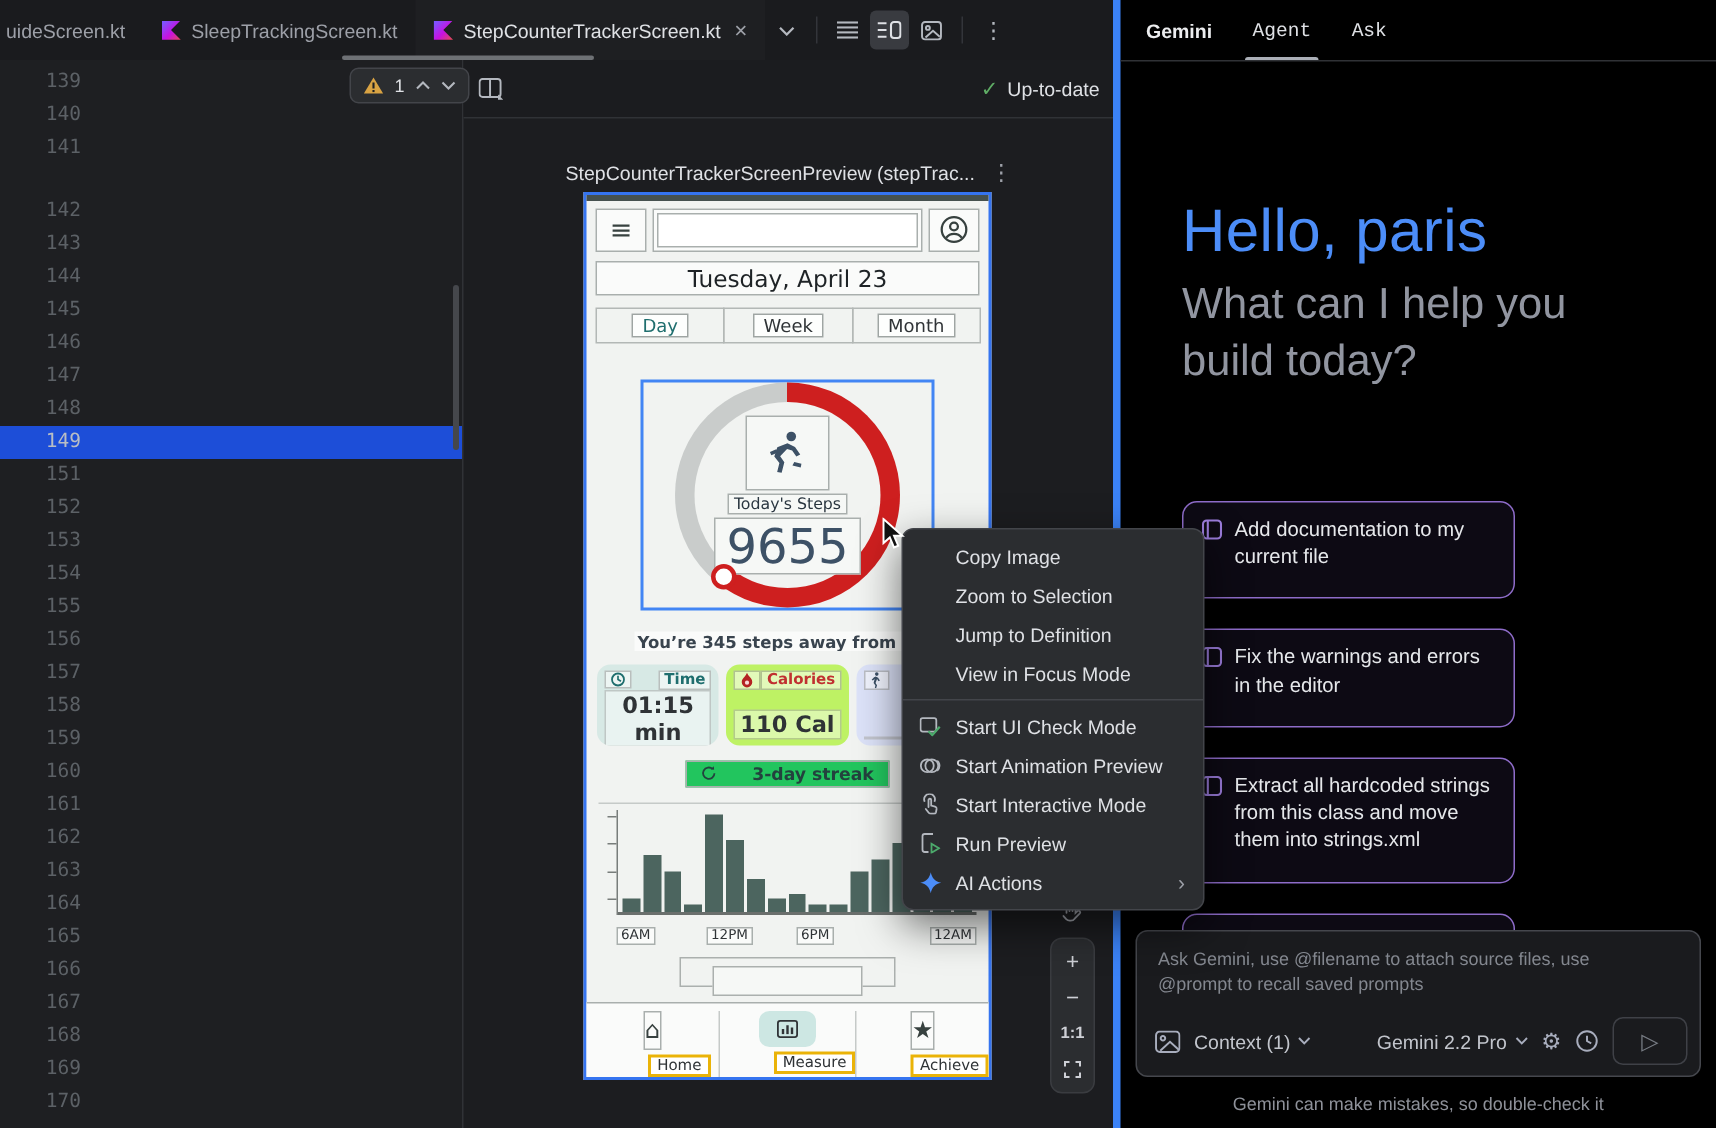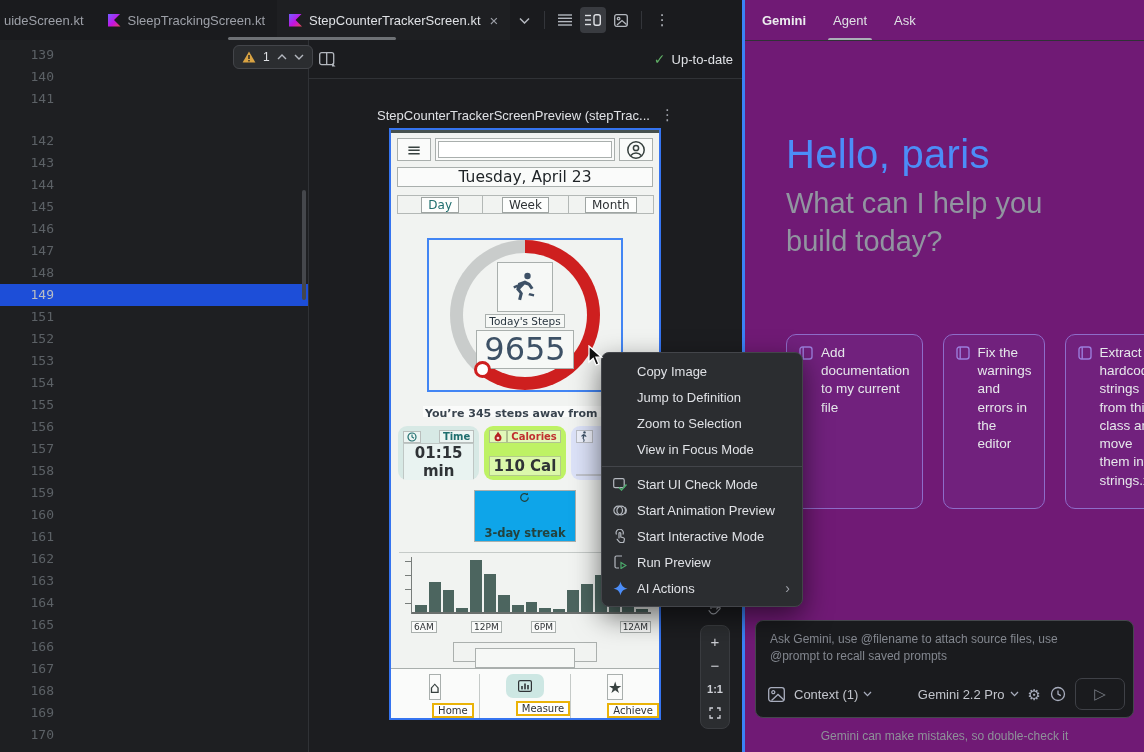--- a/index.html
+++ b/index.html
@@ -76,22 +76,22 @@
           padding:1px 2px;white-space:nowrap;overflow:hidden;background:#FAFBFA;}
   .d-cards{display:flex;gap:5px;margin:0 1px 10px 1px;height:54px;}
   .d-card{flex:1;border-radius:9px;padding:4px 5px;display:flex;flex-direction:column;justify-content:space-between;overflow:hidden;}
   .d-card .hd{display:flex;align-items:center;justify-content:space-between;font-size:10px;font-weight:bold;}
   .d-card .hd .bx{border:1px solid rgba(0,0,0,.22);padding:0 3px;background:rgba(255,255,255,.55);}
   .d-card .val{text-align:center;font-size:15px;font-weight:bold;color:#2F3336;border:1px solid rgba(0,0,0,.18);
                background:rgba(255,255,255,.45);}
   .card-time{background:#D7E9E5;}.card-time .lbl{color:#1F6E6E;}
   .card-cal{background:#bef264;}.card-cal .lbl{color:#C03030;}
   .card-dist{background:#DCE2F8;}
-  .d-streak{align-self:center;display:flex;gap:23px;align-items:center;border:1px solid #A9AFAD;background:#0ea5e9;
-            padding:1px 9px;font-size:11.5px;font-weight:bold;color:#23423E;margin-bottom:10px;flex-direction:column;}
+  .d-streak{align-self:center;display:flex;gap:23px;align-items:center;border:1px solid #A9AFAD;background:#22c55e;
+            padding:1px 9px;font-size:11.5px;font-weight:bold;color:#23423E;margin-bottom:10px;}
   .d-chart{height:84px;margin:0 2px;display:flex;border-top:1px solid #C5CAC8;padding-top:4px;}
   .d-yaxis{width:12px;display:flex;flex-direction:column;justify-content:space-between;padding:4px 0 10px 0;border-right:1px solid #787D7B;}
   .d-yaxis i{display:block;height:1px;width:6px;background:#787D7B;margin-left:auto;}
   .d-plot{flex:1;display:flex;align-items:flex-end;gap:2px;padding:0 3px;border-bottom:2px solid #6A6F6D;}
   .bar{flex:1;background:#4C655F;}
   .d-xlabels{display:flex;margin:1px 2px 8px 14px;}
   .d-xlabels div{flex:1;}
   .d-xlabels span{border:1px solid #A9AFAD;font-size:9px;padding:0 2px;background:#FAFBFA;color:#2F3336;}
   .d-xlabels div:last-child{text-align:right;}
   .d-wire{height:26px;margin:0 56px 8px 56px;position:relative;}
@@ -117,29 +117,29 @@
        padding:5px 0;box-shadow:0 10px 28px rgba(0,0,0,.55);z-index:20;font-size:13px;color:#DFE1E5;}
   .ctx-item{height:26px;display:flex;align-items:center;gap:9px;padding:0 12px 0 10px;}
   .ctx-item .ic{width:16px;flex:none;display:flex;justify-content:center;}
   .ctx-item.noic{padding-left:35px;}
   .ctx-sep{height:1px;background:#43454A;margin:4px 0;}
   .ctx-sub{margin-left:auto;color:#9DA0A8;font-size:14px;}
 
   .cursor{position:absolute;left:588px;top:345px;z-index:40;}
 
   
-  .gemini{position:absolute;left:742px;top:0;width:402px;height:752px;background:#701a75;border-left:3px solid #3b82f6;box-sizing:border-box;}
+  .gemini{position:absolute;left:742px;top:0;width:402px;height:752px;background:#000000;border-left:5px solid #3b82f6;box-sizing:border-box;}
   .g-header{height:40px;border-bottom:1px solid #303236;display:flex;align-items:center;padding:0 17px;gap:27px;}
   .g-title{font-weight:bold;font-size:13px;color:#ECEDEF;}
-  .g-tab{font-size:13px;color:#DFE1E5;height:100%;display:flex;align-items:center;position:relative;}
+  .g-tab{font-size:13px;color:#DFE1E5;height:100%;display:flex;align-items:center;position:relative;font-family:Liberation Mono, monospace;}
   .g-tab.active::after{content:"";position:absolute;left:-5px;right:-5px;bottom:0;height:2px;background:#ABAFB7;border-radius:2px 2px 0 0;}
   .g-greet{position:absolute;left:41px;top:132px;width:320px;}
   .g-hello{font-size:40px;color:#4C8DF8;letter-spacing:.3px;}
   .g-sub{font-size:29px;color:#9195A0;line-height:1.3;margin-top:8px;}
-  .g-cards{position:absolute;left:41px;top:334px;width:222px;display:flex;flex-direction:row;gap:20px;}
+  .g-cards{position:absolute;left:41px;top:334px;width:222px;display:flex;flex-direction:column;gap:20px;}
   .g-card{box-sizing:border-box;border:1px solid #8E6CC9;border-radius:10px;background:rgba(130,95,200,.10);
           padding:9px 12px 18px 12px;display:flex;gap:8px;color:#E6E8EB;font-size:13.5px;line-height:1.35;}
   .g-card .ic{flex:none;margin-top:2px;}
   .g-input{position:absolute;left:10px;right:10px;bottom:34px;height:98px;border:1px solid #45474D;border-radius:8px;
            background:#1A1B1E;box-sizing:border-box;}
   .g-ph{padding:10px 14px;color:#83878F;font-size:12px;line-height:1.45;width:88%;}
   .g-inputbar{position:absolute;left:12px;right:8px;bottom:7px;display:flex;align-items:center;gap:9px;color:#C2C5CC;font-size:13px;}
   .g-ctx{display:flex;align-items:center;gap:5px;}
   .g-model{margin-left:auto;display:flex;align-items:center;gap:5px;}
   .g-iconbtn{display:flex;align-items:center;justify-content:center;color:#A8ADBD;}
@@ -668,24 +668,24 @@
           </svg>
       </div>
     </div>
   </div>
 
   <div class="ctx">
     <div class="ctx-item noic">
         <span>Copy Image</span>
       </div>
     <div class="ctx-item noic">
+        <span>Zoom to Selection</span>
+      </div>
+    <div class="ctx-item noic">
         <span>Jump to Definition</span>
-      </div>
-    <div class="ctx-item noic">
-        <span>Zoom to Selection</span>
       </div>
     <div class="ctx-item noic">
         <span>View in Focus Mode</span>
       </div>
     <div class="ctx-sep"></div>
     <div class="ctx-item">
       <span class="ic">
           <svg width="15" height="13" viewBox="0 0 15 13">
             <rect x="0.7" y="0.7" width="10.5" height="9" rx="1.5" fill="none" stroke="#B4B8BF" stroke-width="1.2"></rect>
             <path d="M6 9.5 l2.5 2.5 5-5.5" fill="none" stroke="#4CA96B" stroke-width="1.5"></path>

